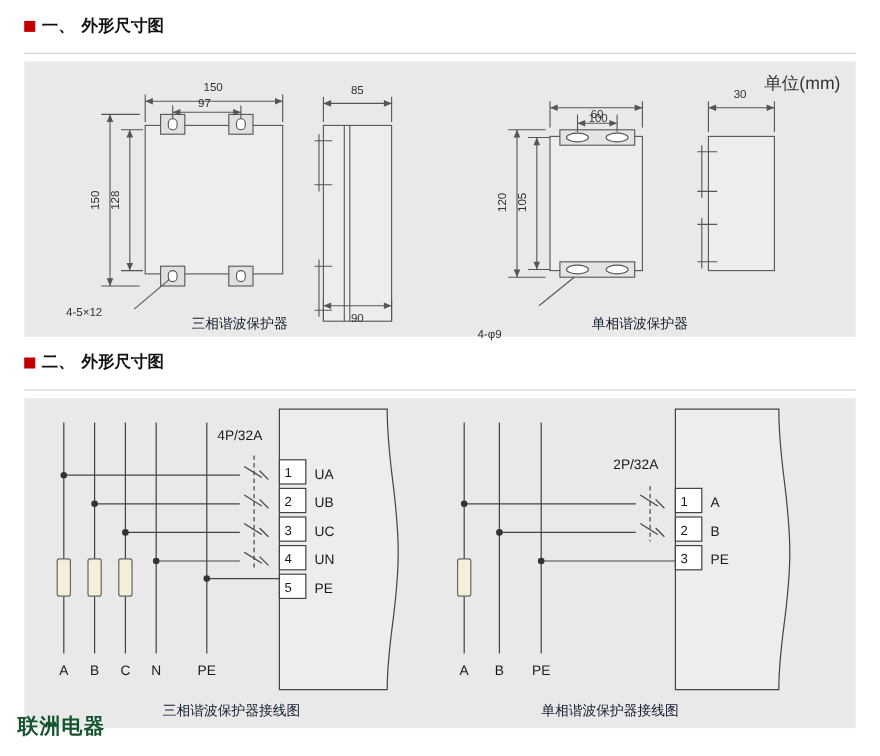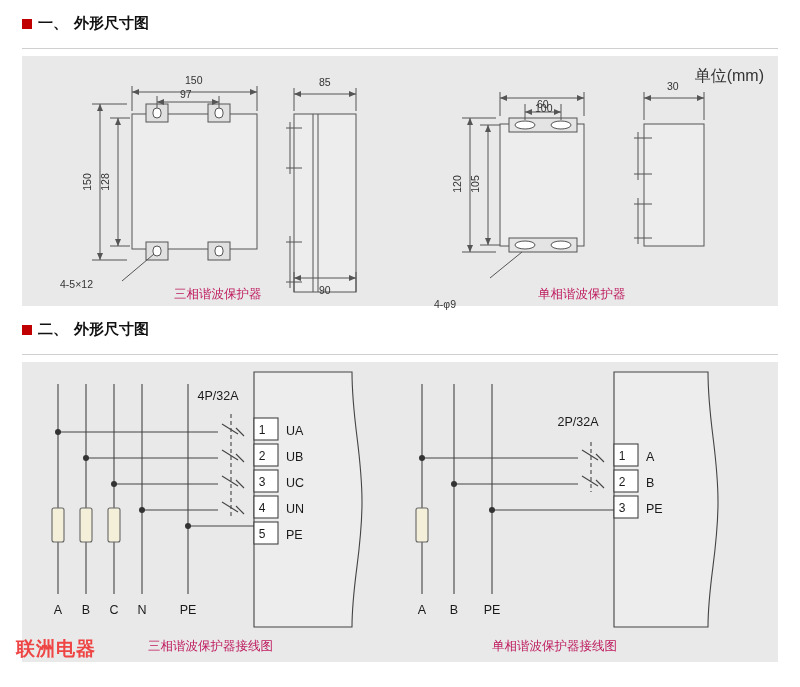--- a/index.html
+++ b/index.html
@@ -40,36 +40,36 @@
   #sec2-rule{position:absolute;left:22px;top:346px;width:756px;}
   #panel2{position:absolute;left:22px;top:362px;width:756px;height:300px;}
 
   .unit{
     position:absolute;right:14px;top:10px;
     font-size:16px;color:#333;
   }
   .cap{
     position:absolute;
     font-size:12.5px;
-    color:#be185d;
+    color:#0f172a;
     white-space:nowrap;
   }
   .dimtext{
     position:absolute;
     font-size:10.5px;
     color:#333;
     white-space:nowrap;
   }
   .rot{transform:rotate(-90deg);}
   .wm{
     position:absolute;
-    left:16px;bottom:25px;
+    left:16px;bottom:14px;
     font-size:19px;
     font-weight:bold;
-    color:#ef4444;
+    color:#14532d;
     letter-spacing:1px;
   }
   svg{display:block;}
   .lbl{
     font-size:12.5px;
     font-family:"Liberation Sans", sans-serif;
     fill:#1a1a1a;
   }
   .term{
     font-size:12px;

